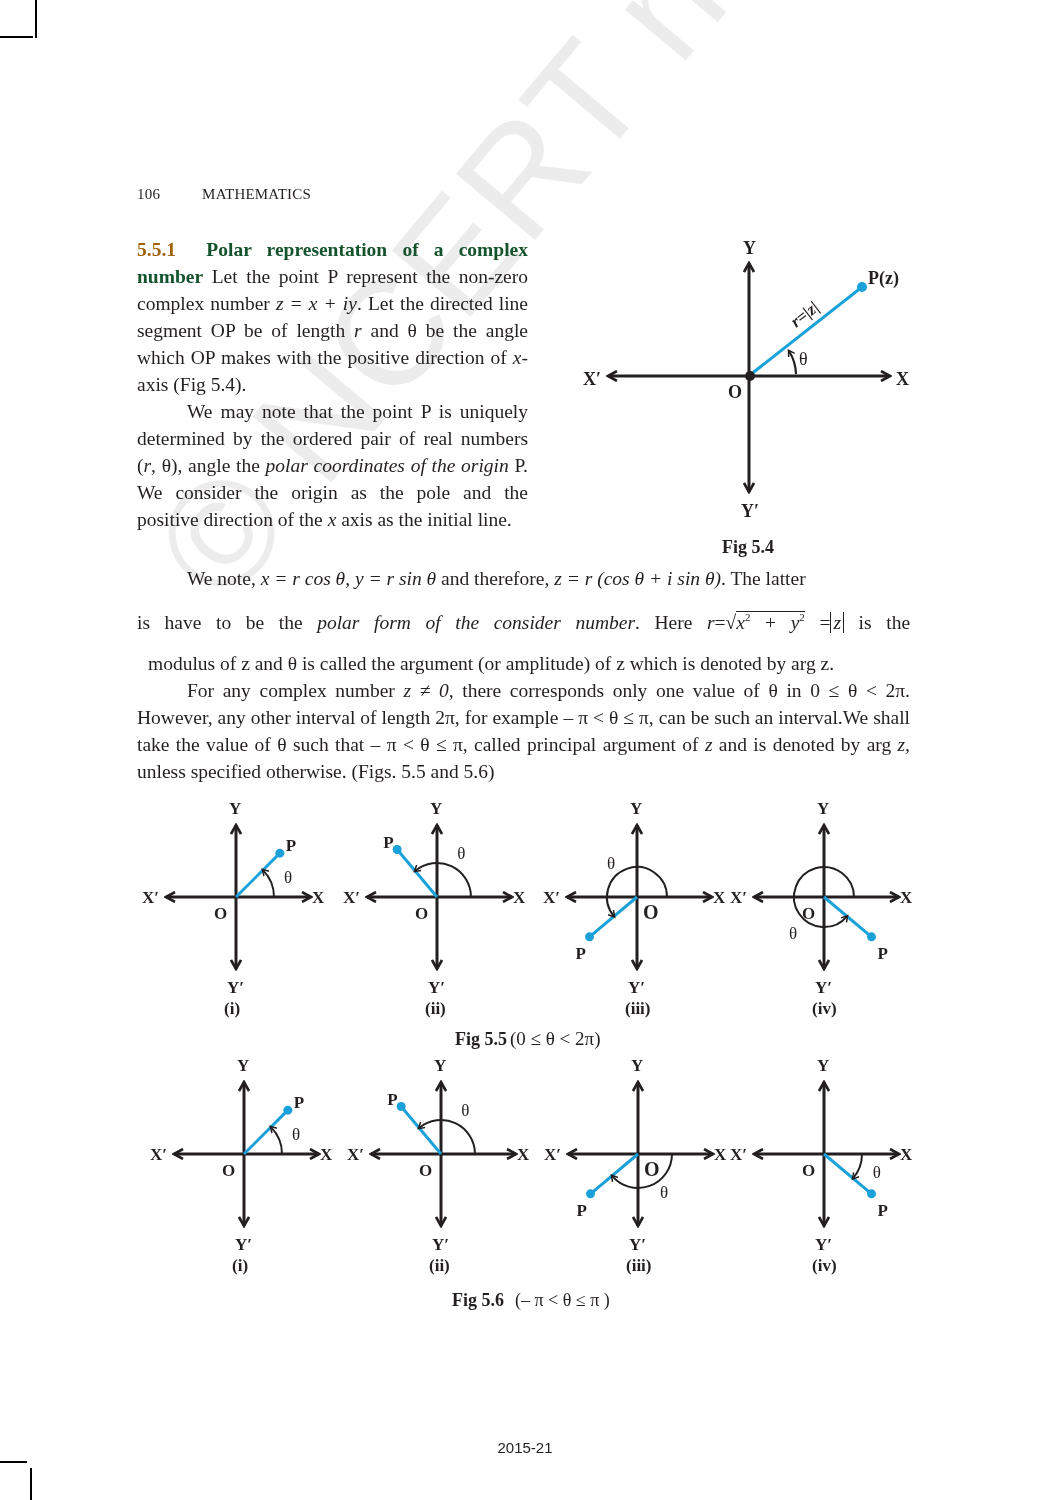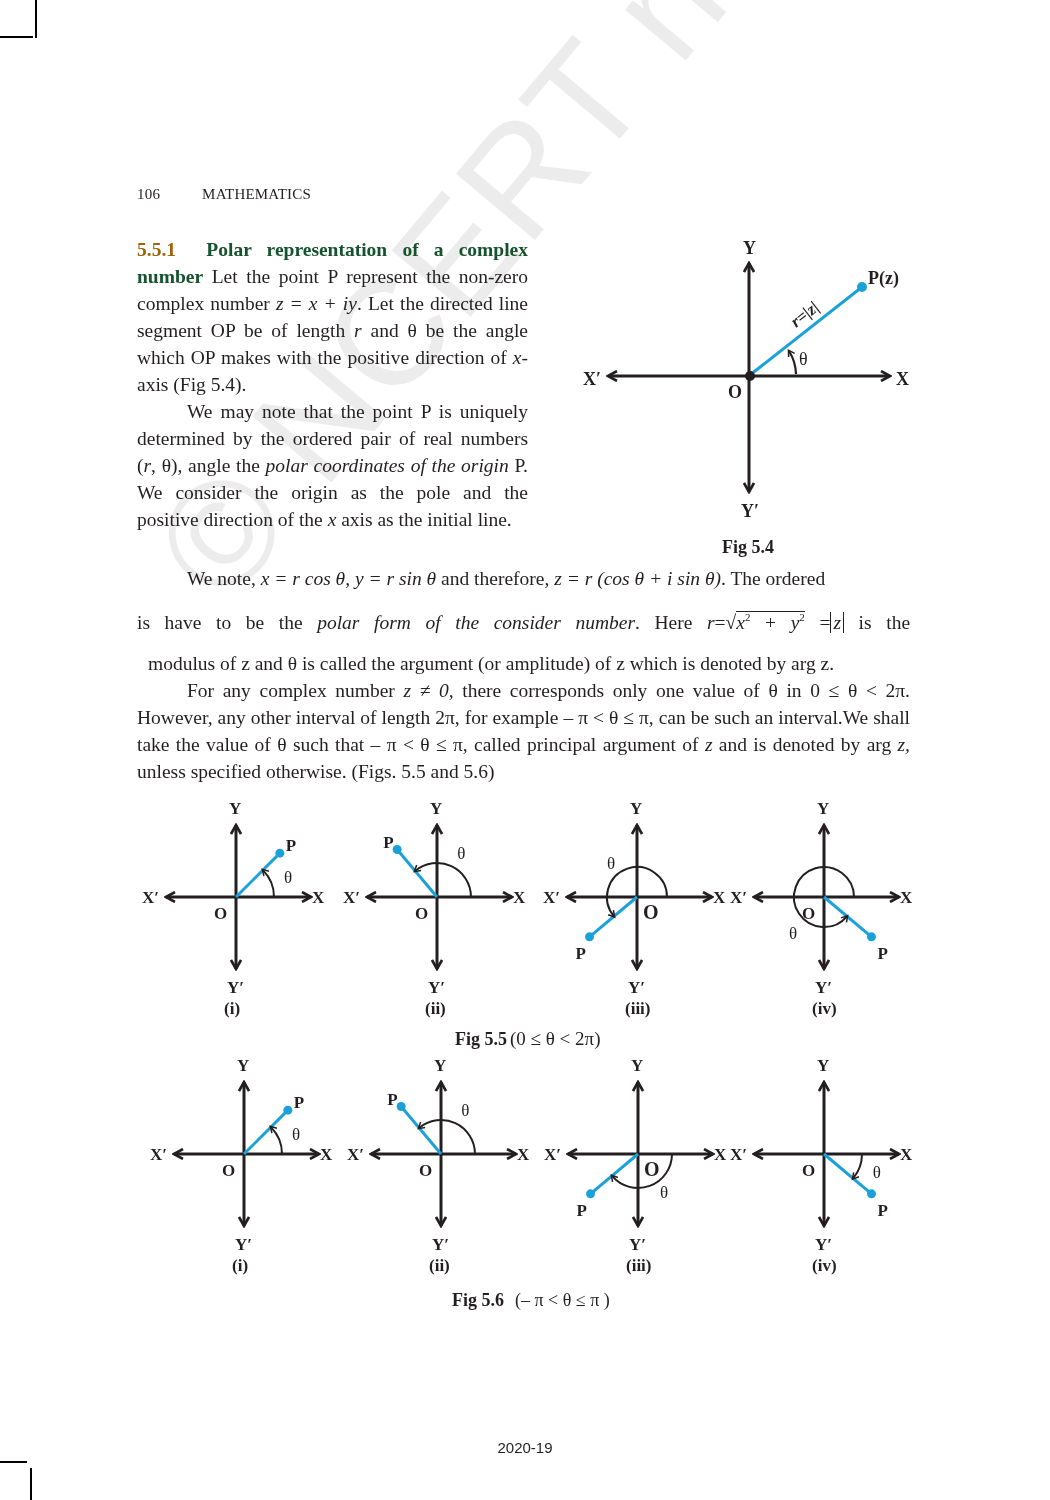--- a/index.html
+++ b/index.html
@@ -74,21 +74,21 @@
   <text x="171" y="287" font-size="18" font-weight="bold">Y′</text>
   <text x="326" y="155" font-size="18" font-weight="bold">X</text>
   <text x="13" y="155" font-size="18" font-weight="bold">X′</text>
   <text x="158" y="168" font-size="18" font-weight="bold">O</text>
   <text x="298" y="54" font-size="18" font-weight="bold">P(z)</text>
   <text font-size="17" font-style="italic" font-weight="bold" transform="translate(226,98) rotate(-38)">r=|z|</text>
   <text x="152" y="323" font-size="18" font-weight="bold">Fig 5.4</text>
 </svg>
 
 <div class="abs p full indent" style="top:565px;">
-  <span>We note, </span><i>x = r cos θ, y = r sin θ</i><span> and therefore, </span><i>z = r (cos θ + i sin θ)</i><span>. The ordered</span>
+  <span>We note, </span><i>x = r cos θ, y = r sin θ</i><span> and therefore, </span><i>z = r (cos θ + i sin θ)</i><span>. The latter</span>
 </div>
 <div class="abs p full" style="top:609px;text-align-last:justify;">
   <span>is have to be the </span><i>polar form of the consider number</i><span>. Here </span>
   <span><i>r</i><span>=</span>√<span class="rad" style="border-top:1.3px solid #231f20;"><i>x</i><sup>2</sup><span> + </span><i>y</i><sup>2</sup></span><span> =</span><span class="absv"><i>z</i></span></span>
   <span> is the</span>
 </div>
 <div class="abs p full" style="top:650px;margin-left:11px;">modulus of z and θ is called the argument (or amplitude) of z which is denoted by arg z.</div>
 <div class="abs p full indent" style="top:677px;">
   <span>For any complex number </span><i>z ≠ 0</i><span>, there corresponds only one value of θ in 0 ≤ θ &lt; 2π. However, any other interval of length 2π, for example – π &lt;  θ ≤ π, can be such an interval.We shall take the value of θ such that – π &lt;  θ ≤  π, called </span><b>principal argument</b><span> of </span><i>z</i><span> and is denoted by arg </span><i>z,</i><span> unless specified otherwise.  (Figs. 5.5 and 5.6)</span>
 </div>
@@ -221,13 +221,13 @@
     <text x="730" y="370" font-size="17" font-weight="bold">X′</text>
     <text x="802" y="386" font-size="17" font-weight="bold">O</text>
     <text x="877.4947554733766" y="425.85283180056547" font-size="17" font-weight="bold">P</text>
     <text x="812" y="481" font-size="17" font-weight="bold">(iv)</text>
     <text x="455" y="255" font-size="18" font-weight="bold">Fig 5.5</text>
     <text x="510" y="255" font-size="19">(0 ≤ θ &lt; 2π)</text>
     <text x="452" y="516" font-size="18" font-weight="bold">Fig 5.6</text>
     <text x="515" y="516" font-size="18">(– π &lt; θ ≤ π )</text>
   </svg>
 
-<div class="abs footer">2020-19</div>
+<div class="abs footer">2015-21</div>
 
 </body></html>

